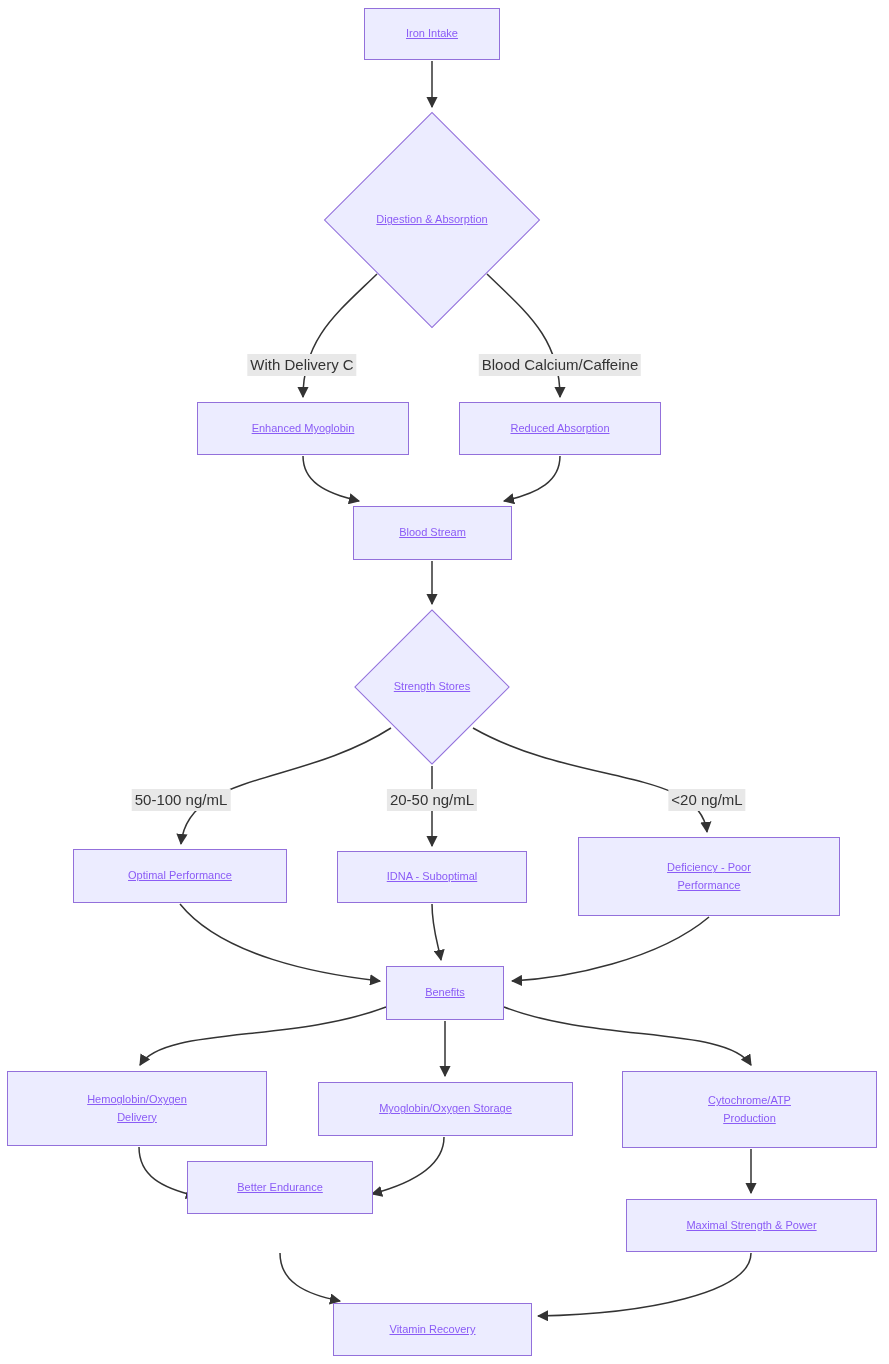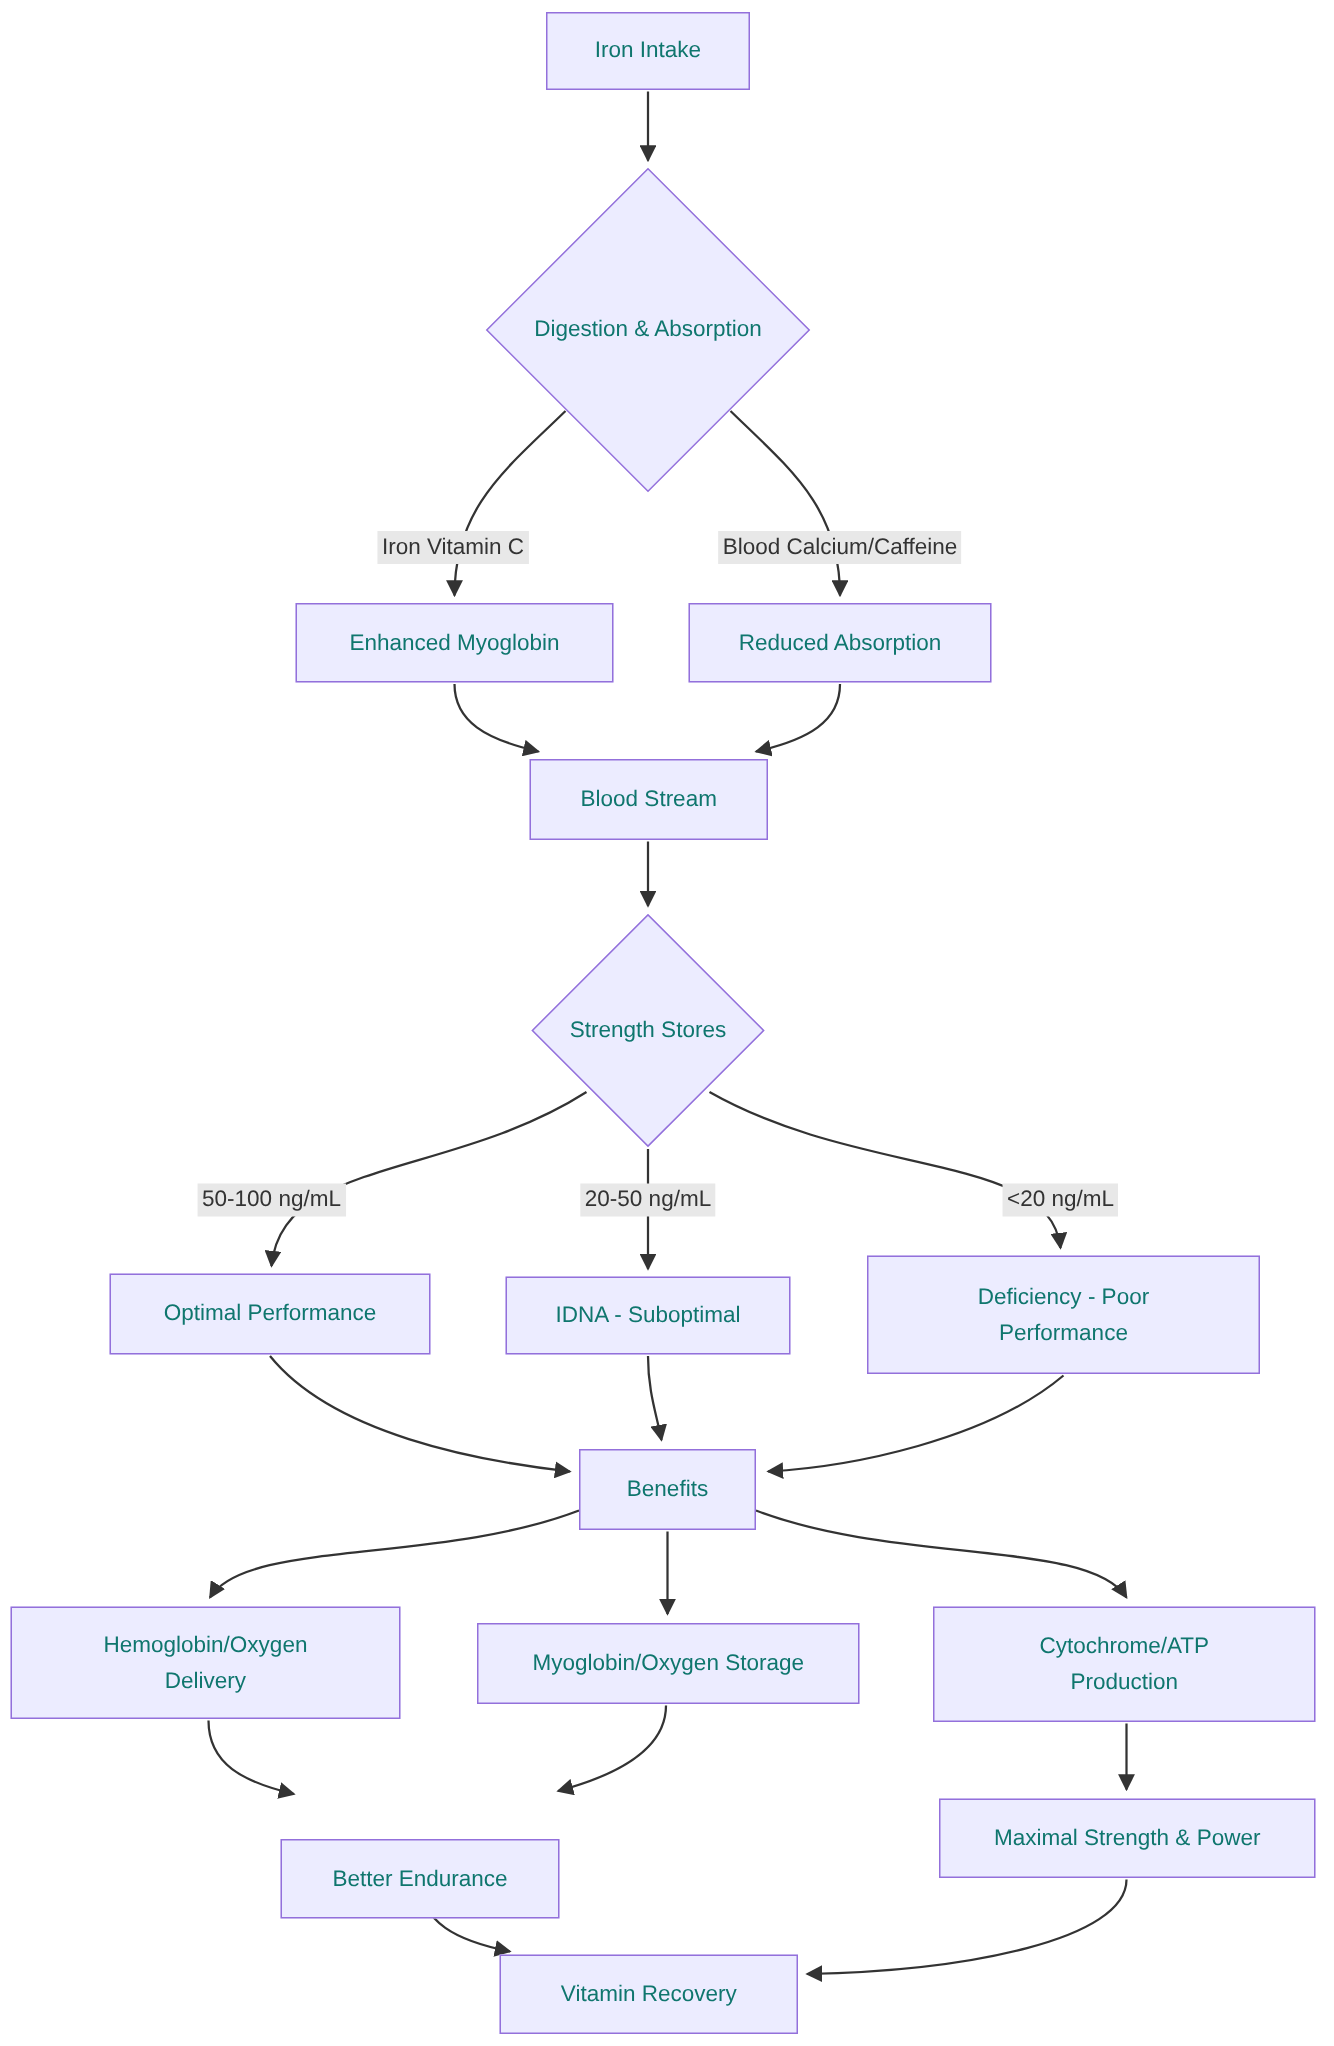--- a/index.html
+++ b/index.html
@@ -3,21 +3,21 @@
 <meta charset="utf-8">
 <style>
   html,body{margin:0;padding:0;background:#ffffff;}
   .canvas{
     position:relative;width:889px;height:1364px;background:#ffffff;overflow:hidden;
     font-family:"Liberation Sans","DejaVu Sans",sans-serif;color:#333333;
   }
   svg.edges{position:absolute;left:0;top:0;width:889px;height:1364px;pointer-events:none;}
   .node{
     position:absolute;display:flex;align-items:center;justify-content:center;
-    text-align:center;font-size:15px;color:#0f766e;
+    text-align:center;font-size:11px;color:#8b5cf6;text-decoration:underline;
   }
   .node.rect{background:#ECECFF;border:1.3px solid #9370DB;box-sizing:border-box;}
   .diamond-shape{
     position:absolute;left:50%;top:50%;
     transform:translate(-50%,-50%) rotate(45deg);
     background:#ECECFF;border:1.3px solid #9370DB;box-sizing:border-box;
   }
   .lbl{position:relative;white-space:pre-line;line-height:1.55;padding:0 6px;}
   .edge-label{
     position:absolute;transform:translate(-50%,-50%);
@@ -110,31 +110,31 @@
 
   <div class="node rect" style="left:318px;top:1082px;width:255px;height:54px">
     <span class="lbl">Myoglobin/Oxygen Storage</span>
   </div>
 
   <div class="node rect" style="left:622px;top:1071px;width:255px;height:77px">
     <span class="lbl">Cytochrome/ATP
 Production</span>
   </div>
 
-  <div class="node rect" style="left:187px;top:1226px;width:186px;height:53px">
+  <div class="node rect" style="left:187px;top:1161px;width:186px;height:53px">
     <span class="lbl">Better Endurance</span>
   </div>
 
   <div class="node rect" style="left:626px;top:1199px;width:251px;height:53px">
     <span class="lbl">Maximal Strength &amp; Power</span>
   </div>
 
   <div class="node rect" style="left:333px;top:1303px;width:199px;height:53px">
     <span class="lbl">Vitamin Recovery</span>
   </div>
 
-  <div class="edge-label" style="left:302px;top:365px">Iron Vitamin C</div>
+  <div class="edge-label" style="left:302px;top:365px">With Delivery C</div>
   <div class="edge-label" style="left:560px;top:365px">Blood Calcium/Caffeine</div>
   <div class="edge-label" style="left:181px;top:800px">50-100 ng/mL</div>
   <div class="edge-label" style="left:432px;top:800px">20-50 ng/mL</div>
   <div class="edge-label" style="left:707px;top:800px">&lt;20 ng/mL</div>
 
 </div>
 
 </body></html>

